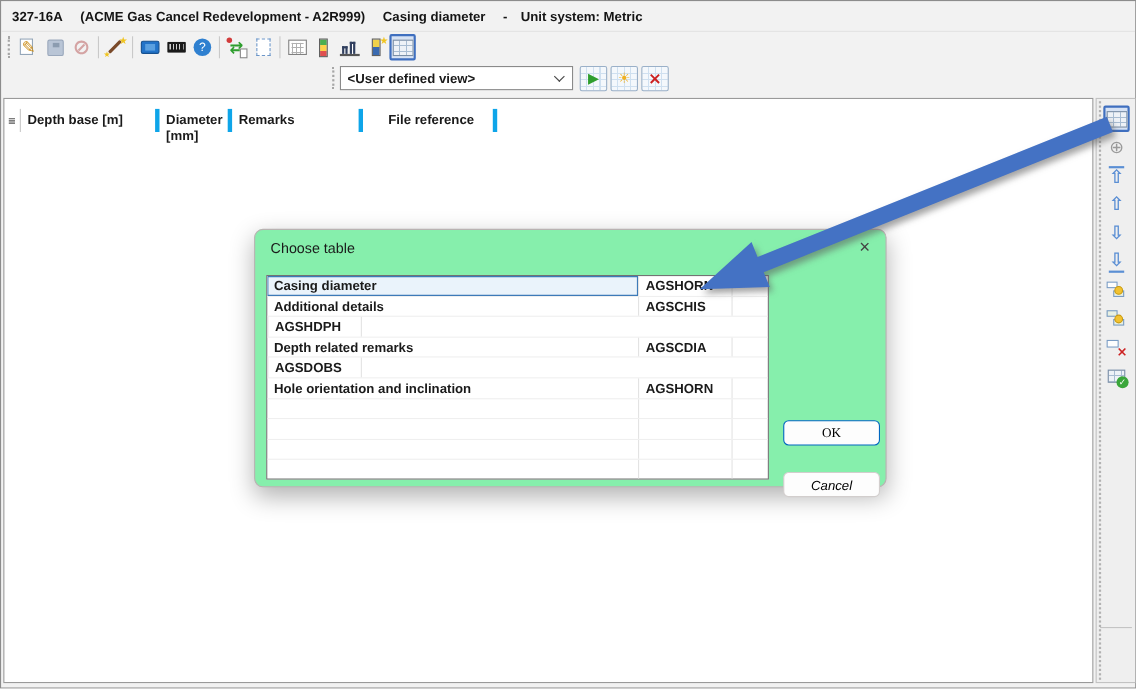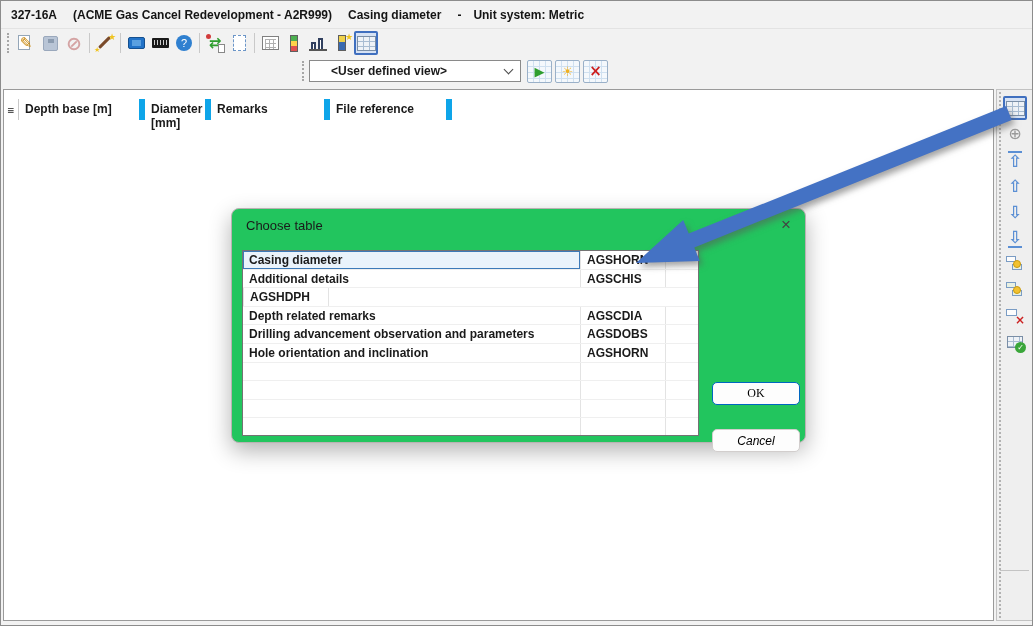--- a/index.html
+++ b/index.html
@@ -60,45 +60,45 @@
   .cbar1 { position: absolute; left: 5px; bottom: 6px; width: 5px; height: 7px; border: 2px solid #31405f; border-bottom: none; background: #fff; }
   .cbar2 { position: absolute; left: 12px; bottom: 6px; width: 5px; height: 11px; border: 2px solid #31405f; border-bottom: none; background: #fff; }
   .logcol { width: 8px; height: 16px; border: 1px solid #5f5f5f; background: linear-gradient(#f0d24a 0 45%, #3a6ab0 45%); }
   .tblgrid { width: 19px; height: 15px; background: #eef2f7; border: 1px solid #7a8ea6;
     background-image: repeating-linear-gradient(to right, transparent 0 5px, #a8bcd2 5px 6px),
                       repeating-linear-gradient(to bottom, transparent 0 4px, #a8bcd2 4px 5px); }
   .tblgrid.sm { width: 16px; height: 12px; }
   
   #combo {
     width: 212px; height: 22px; background: #fff; border: 1px solid #8a8a8a;
-    display: flex; align-items: center; padding-left: 21px; font-weight: 600; margin-right: 6px;
+    display: flex; align-items: center; padding-left: 6px; font-weight: 600; margin-right: 6px;
   }
   .chev { width: 7px; height: 7px; border-right: 1.5px solid #4a4a4a; border-bottom: 1.5px solid #4a4a4a;
           transform: rotate(45deg); margin-left: auto; margin-right: 8px; margin-top: -3px; }
   .vbtn { width: 25px; height: 23px; margin-right: 3px; border: 1px solid #9ab0c8; border-radius: 2px;
     background: #f4f8fc;
     background-image: repeating-linear-gradient(to right, transparent 0 5px, #cfe0f0 5px 6px),
                       repeating-linear-gradient(to bottom, transparent 0 5px, #cfe0f0 5px 6px);
     display: flex; align-items: center; justify-content: center; position: relative; }
   .g.play { color: #2e9e2e; font-size: 13px; }
   .g.sun { color: #f0b020; font-size: 13px; }
   .g.delx-red { color: #cc2020; font-size: 15px; font-weight: bold; }
   
   #main { position: absolute; left: 2px; top: 88px; width: 991px; height: 532px;
           background: #fff; border: 1px solid #9a9a9a; }
   #grid { position: absolute; left: 1px; top: 9px; width: 460px; }
   .hrow, .drow-g { display: flex; }
-  .hcell { font-weight: bold; padding: 3px 0 3px 6px; border-right: 6px solid #0ea5e9; height: 21px; }
+  .hcell { font-weight: bold; padding: 3px 0 3px 6px; border-right: 4px solid #0ea5e9; height: 21px; }
   .gcell { color: #8a8a8a; padding: 2px 0 2px 6px; border-right: 1px solid #f0f0f0; border-bottom: 1px solid #e3e3e3; height: 19px;
            white-space: nowrap; overflow: hidden; }
   .c-gut { width: 14px; flex: none; border-right: 1px solid #c8c8c8; padding: 3px 0 0 2px; }
   .c0 { width: 126px; flex: none; }
   .c1 { width: 66px;  flex: none; }
   .c2 { width: 119px; flex: none; }
-  .c3 { width: 122px; flex: none; }
+  .c3 { width: 122px; flex: none; text-align: center; }
   .rowmenu { font-size: 9px; color: #555; line-height: 1; }
   
   #sidebar { position: absolute; left: 995px; top: 88px; width: 37px; height: 532px;
              background: #efefef; border: 1px solid #c2c2c2; }
   #sidebar .grail { position: absolute; left: 2px; top: 2px; bottom: 2px; border-left: 2px dotted #b2b2b2; }
   #side-icons { position: absolute; left: 6px; top: 6px; display: flex; flex-direction: column; align-items: center; gap: 2px; }
   .arr { color: #5b8fd4; font-size: 17px; font-weight: bold; }
   .arr.top { border-top: 2px solid #5b8fd4; }
   .arr.btm { border-bottom: 2px solid #5b8fd4; }
   .g.cross { color: #9a9a9a; font-size: 16px; }
@@ -107,21 +107,21 @@
   .r1b { position: absolute; left: 3px; top: 4px;  width: 10px; height: 6px; background: #e8f0e2; border: 1px solid #7a9cc4; }
   .dotplus { position: absolute; left: 10px; top: 8px; width: 8px; height: 8px; border-radius: 50%;
              background: #f2c230; border: 1px solid #c89a10; }
   .rdel { position: absolute; left: 3px; top: 5px; width: 11px; height: 7px; background: #fdfdfd; border: 1px solid #7a9cc4; }
   .g.delx { position: absolute; right: 2px; bottom: 2px; color: #cc2222; font-weight: bold; font-size: 12px; }
   .okdot { position: absolute; right: 1px; bottom: 1px; width: 11px; height: 11px; border-radius: 50%;
            background: #3aa63a; color: #fff; font-size: 8px; display: flex; align-items: center; justify-content: center; }
   #side-sep { position: absolute; left: 3px; right: 3px; top: 480px; border-top: 1px solid #c4c4c4; }
   
   #dialog { position: absolute; left: 230px; top: 207px; width: 575px; height: 235px;
-    background: #22c55e; border: 1px solid #b9b2b2; border-radius: 8px;
+    background: #86efac; border: 1px solid #b9b2b2; border-radius: 8px;
     box-shadow: 0 8px 22px rgba(0,0,0,.3); z-index: 30; }
   #dialog-title { position: absolute; left: 14px; top: 9px; font-size: 13px; color: #1a1a1a; }
   #dialog-close { position: absolute; right: 14px; top: 6px; font-size: 17px; color: #444; cursor: default; }
   #tbl-list { position: absolute; left: 10px; top: 41px; width: 457px; height: 186px;
     background: #fff; border: 1px solid #737373; overflow: hidden; }
   .drow { display: flex; height: 18.6px; border-bottom: 1px solid #efefef; }
   .cell-name { width: 337px; flex: none; padding: 2px 0 0 6px; font-weight: 600; white-space: nowrap; overflow: hidden; }
   .cell-code { width: 85px; flex: none; padding: 2px 0 0 6px; font-weight: 600; border-left: 1px solid #e3e3e3; }
   .cell-x   { flex: 1; border-left: 1px solid #e3e3e3; }
   .drow.selected .cell-name { background: #eaf3fb; box-shadow: inset 0 0 0 1px #3d7ab8; }
@@ -299,21 +299,20 @@
       <div class="drow">
         <div class="cell-code">AGSHDPH</div>
         <div class="cell-x"></div>
       </div>
       <div class="drow">
         <div class="cell-name">Depth related remarks</div>
         <div class="cell-code">AGSCDIA</div>
         <div class="cell-x"></div>
       </div>
       <div class="drow">
-        <div class="cell-name">Drilling advancement observation and parameters</div>
         <div class="cell-code">AGSDOBS</div>
         <div class="cell-x"></div>
       </div>
       <div class="drow">
         <div class="cell-name">Hole orientation and inclination</div>
         <div class="cell-code">AGSHORN</div>
         <div class="cell-x"></div>
       </div>
       <div class="drow">
           <div class="cell-name"></div>

